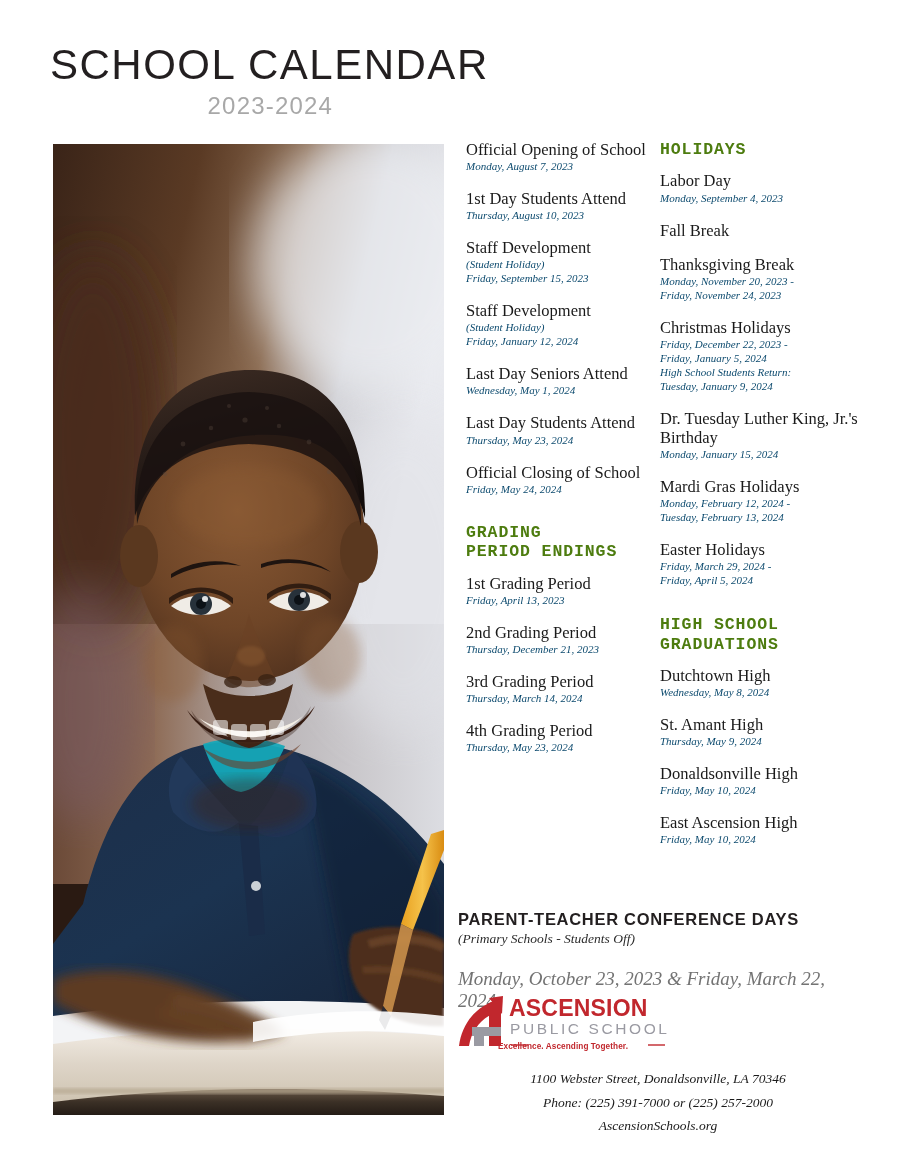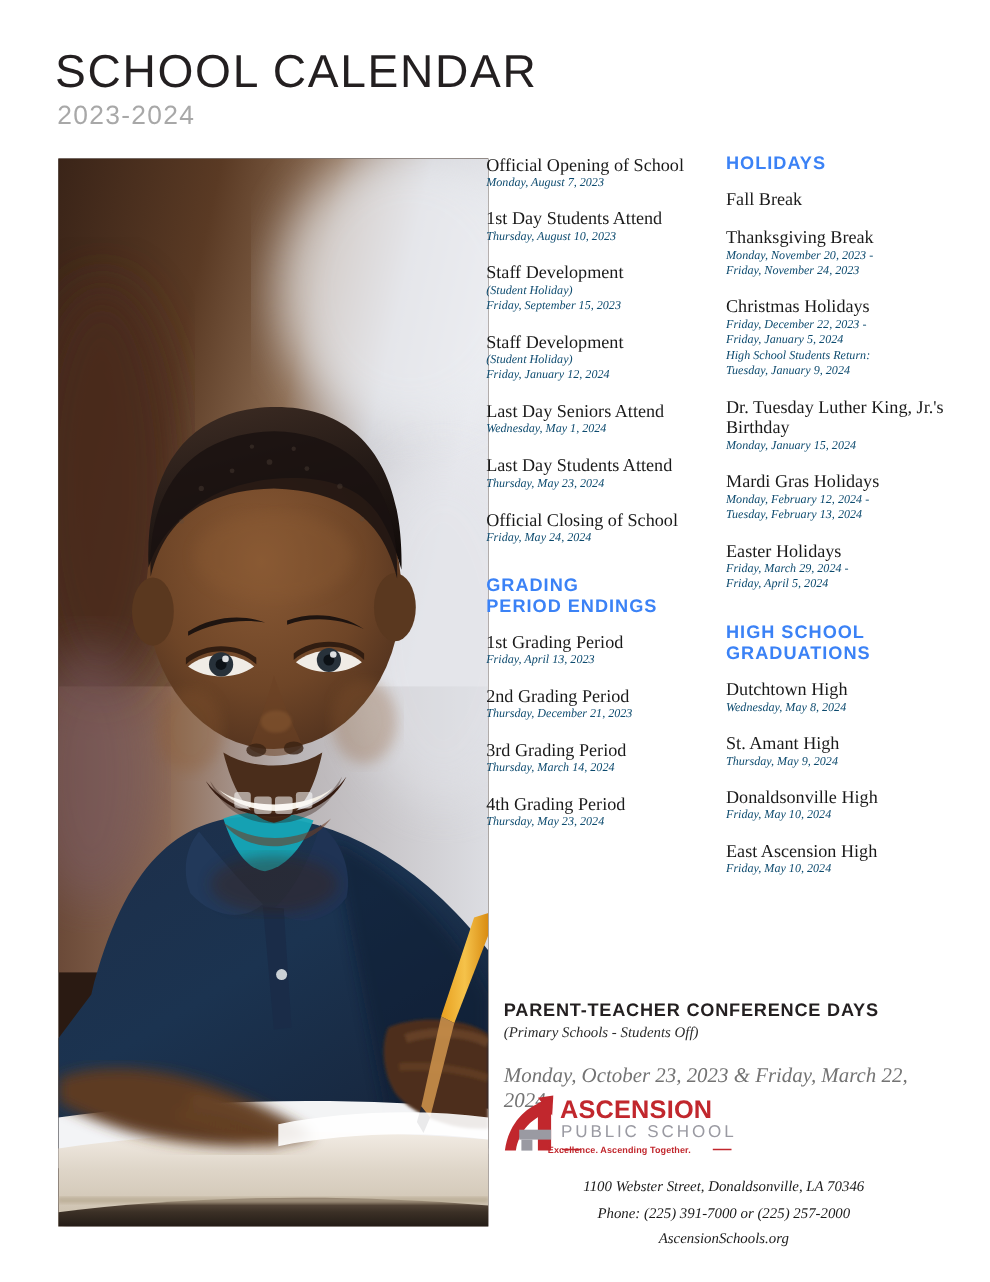--- a/index.html
+++ b/index.html
@@ -13,20 +13,21 @@
     font-family: "Liberation Serif", serif;
     position: relative;
     overflow: hidden;
   }
 
   
   .header {
     position: absolute;
     left: 50px;
     top: 44px;
+    text-align: center;
   }
   .title {
     font-family: "Liberation Sans", sans-serif;
     font-size: 42px;
     letter-spacing: 1.5px;
     color: #231f20;
     font-weight: 400;
     line-height: 1;
     margin: 0;
     white-space: nowrap;
@@ -51,29 +52,29 @@
     overflow: hidden;
     background: #2a1a12;
   }
   .photo svg { display: block; width: 100%; height: 100%; }
 
   
   .col {
     position: absolute;
     font-family: "Liberation Serif", serif;
   }
-  .col-left  { left: 442px; top: 140px; width: 190px; }
+  .col-left  { left: 466px; top: 140px; width: 190px; }
   .col-right { left: 660px; top: 140px; width: 200px; }
 
   .sec-head {
-    font-family: Liberation Sans, sans-serif;
+    font-family: Liberation Mono, monospace;
     font-size: 16.5px;
     letter-spacing: 0.9px;
     font-weight: 700;
-    color: #3b82f6;
+    color: #4d7c0f;
     line-height: 1.18;
     margin: 0 0 12px 0;
   }
   .col-left .sec-head.grading { margin-top: 26px; }
   .col-right .sec-head.grads { margin-top: 27px; }
 
   .entry { margin-bottom: 15px; }
   .entry-title {
     font-size: 16.5px;
     color: #1a1a1a;
@@ -376,20 +377,24 @@
   <div class="entry">
     <div class="entry-title">4th Grading Period</div>
     <div class="entry-date">Thursday, May 23, 2024</div>
   </div>
 </div>
 
 <div class="col col-right">
   <div class="sec-head">HOLIDAYS</div>
 
   <div class="entry">
+    <div class="entry-title">Labor Day</div>
+    <div class="entry-date">Monday, September 4, 2023</div>
+  </div>
+  <div class="entry">
     <div class="entry-title">Fall Break</div>
   </div>
   <div class="entry">
     <div class="entry-title">Thanksgiving Break</div>
     <div class="entry-date">Monday, November 20, 2023 -<br>Friday, November 24, 2023</div>
   </div>
   <div class="entry">
     <div class="entry-title">Christmas Holidays</div>
     <div class="entry-date">Friday, December 22, 2023 -<br>Friday, January 5, 2024<br>High School Students Return:<br>Tuesday, January 9, 2024</div>
   </div>

